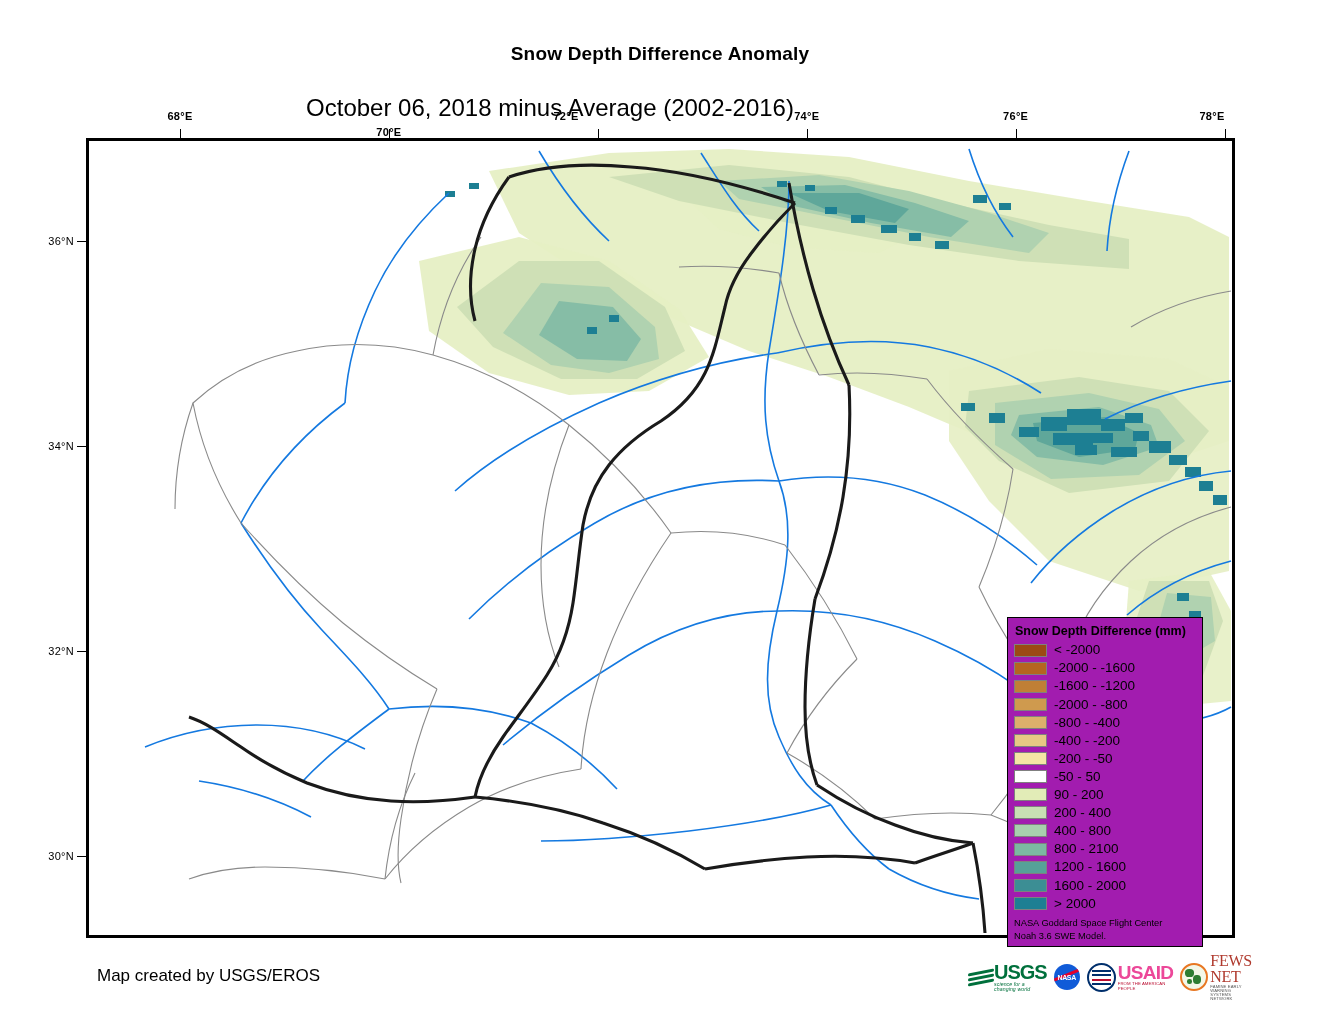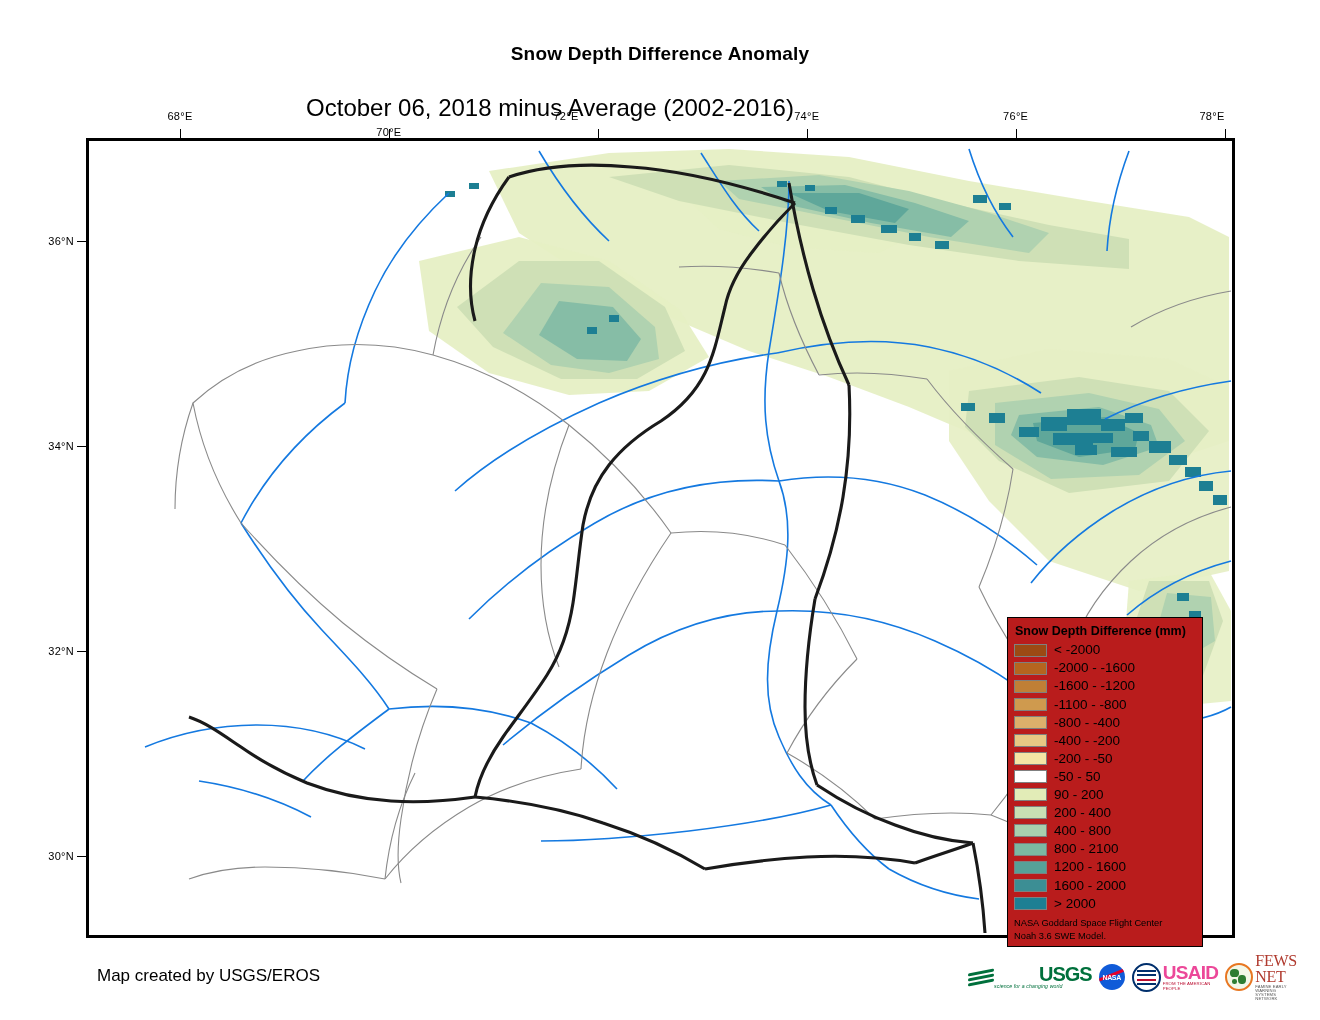--- a/index.html
+++ b/index.html
@@ -15,45 +15,45 @@
   
   #map-frame{position:absolute;left:86px;top:138px;width:1149px;height:800px;
              border:3px solid #000;box-sizing:border-box;background:#fff;overflow:hidden;}
   #map-canvas{position:absolute;inset:0;}
   #map-canvas svg{display:block;width:100%;height:100%;}
 
   
   .tick-x{position:absolute;width:1px;height:9px;background:#000;top:129px;}
   .tick-y{position:absolute;height:1px;width:9px;background:#000;left:77px;}
   .lab-x{position:absolute;top:110px;font-size:11px;transform:translateX(-50%);
-         white-space:nowrap;letter-spacing:.3px;}
+         white-space:nowrap;letter-spacing:.3px;font-weight:bold;}
   .lab-y{position:absolute;left:74px;font-size:11px;transform:translate(-100%,-50%);
          white-space:nowrap;letter-spacing:.3px;text-align:right;}
 
   
   #legend{position:absolute;left:1007px;top:617px;width:196px;
-          background:#b91c1c;border:1.5px solid #000;box-sizing:border-box;
+          background:#a21caf;border:1.5px solid #000;box-sizing:border-box;
           padding:5px 6px 4px 6px;}
   #legend-title{font-size:12.5px;font-weight:bold;margin:1px 0 3px 1px;white-space:nowrap;}
   .lg-row{display:flex;align-items:center;height:18.1px;}
   .lg-sw{width:33px;height:13px;border:1.5px solid #808080;box-sizing:border-box;
          flex:0 0 auto;margin-right:7px;}
   .lg-lb{font-size:13.5px;line-height:1;white-space:nowrap;}
   #legend-note{margin-top:5px;font-size:9.3px;line-height:1.32;color:#000;}
 
   
   #credit{position:absolute;left:97px;top:966px;font-size:17px;}
   #logos{position:absolute;left:968px;top:958px;width:250px;height:38px;
          display:flex;align-items:center;gap:7px;}
   .logo{display:flex;align-items:center;height:34px;}
 
   .usgs-mark{width:26px;height:19px;position:relative;overflow:hidden;flex:0 0 auto;}
   .usgs-mark i{position:absolute;left:0;height:3px;width:26px;background:#00703c;
                border-radius:2px;transform:skewY(-11deg);display:block;}
-  .usgs-txt{font-size:20px;font-weight:bold;color:#00703c;letter-spacing:-1px;line-height:1;margin-left:45px;}
+  .usgs-txt{font-size:20px;font-weight:bold;color:#00703c;letter-spacing:-1px;line-height:1;}
   .usgs-tag{font-size:5.2px;color:#00703c;font-style:italic;letter-spacing:.1px;}
 
   .nasa-ball{width:26px;height:26px;border-radius:50%;background:#105bd8;position:relative;
              overflow:hidden;flex:0 0 auto;}
   .nasa-ball .swoosh{position:absolute;left:-3px;top:9px;width:34px;height:3px;background:#e4002b;
                      transform:rotate(-22deg);}
   .nasa-ball .word{position:absolute;inset:0;color:#fff;font-size:7px;font-weight:bold;
                    display:flex;align-items:center;justify-content:center;letter-spacing:-.4px;}
 
   .usaid-seal{width:25px;height:25px;border-radius:50%;background:#fff;border:2px solid #002f6c;
@@ -280,21 +280,21 @@
       <div class="lg-row">
         <div class="lg-sw" style="background: rgb(181, 101, 31);"></div>
         <div class="lg-lb">-2000 - -1600</div>
       </div>
       <div class="lg-row">
         <div class="lg-sw" style="background: rgb(192, 127, 54);"></div>
         <div class="lg-lb">-1600 - -1200</div>
       </div>
       <div class="lg-row">
         <div class="lg-sw" style="background: rgb(207, 154, 78);"></div>
-        <div class="lg-lb">-1100 - -800</div>
+        <div class="lg-lb">-2000 - -800</div>
       </div>
       <div class="lg-row">
         <div class="lg-sw" style="background: rgb(220, 176, 107);"></div>
         <div class="lg-lb">-800 - -400</div>
       </div>
       <div class="lg-row">
         <div class="lg-sw" style="background: rgb(231, 200, 132);"></div>
         <div class="lg-lb">-400 - -200</div>
       </div>
       <div class="lg-row">

